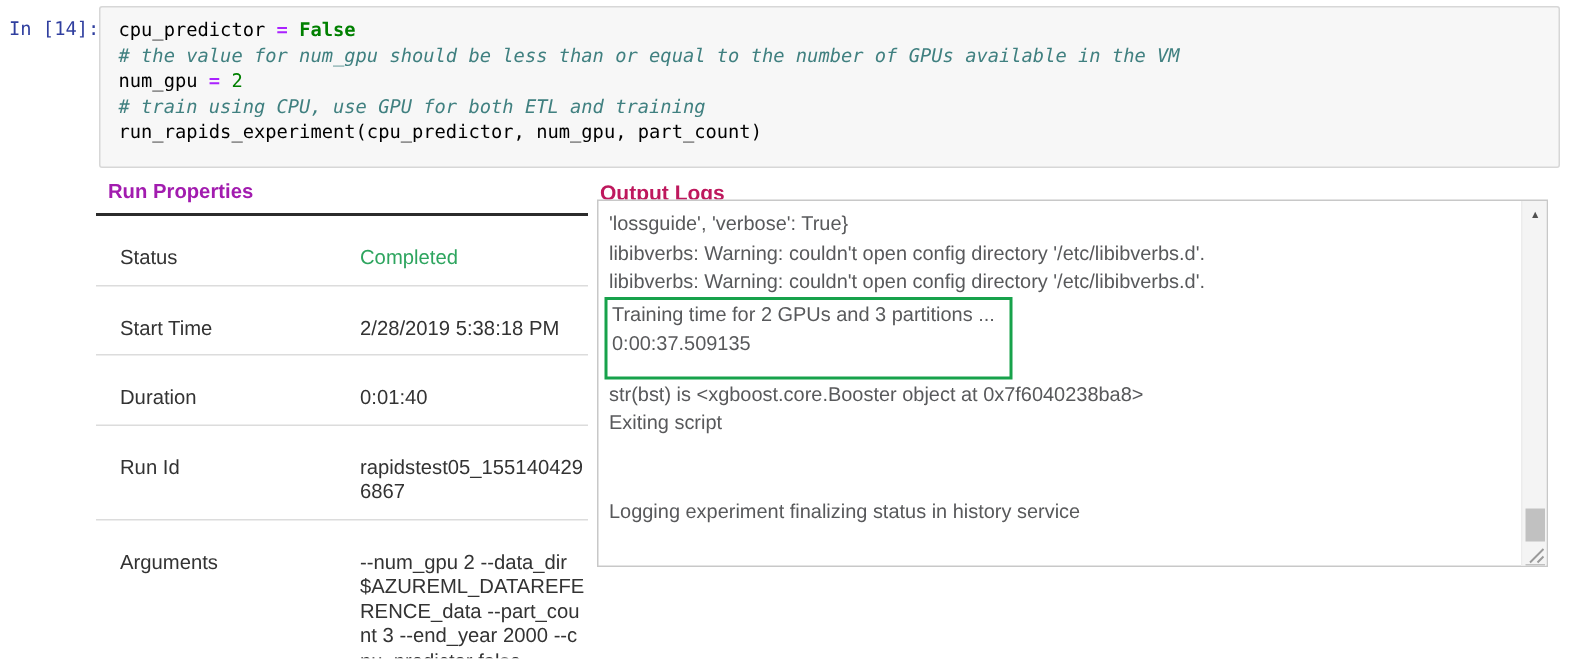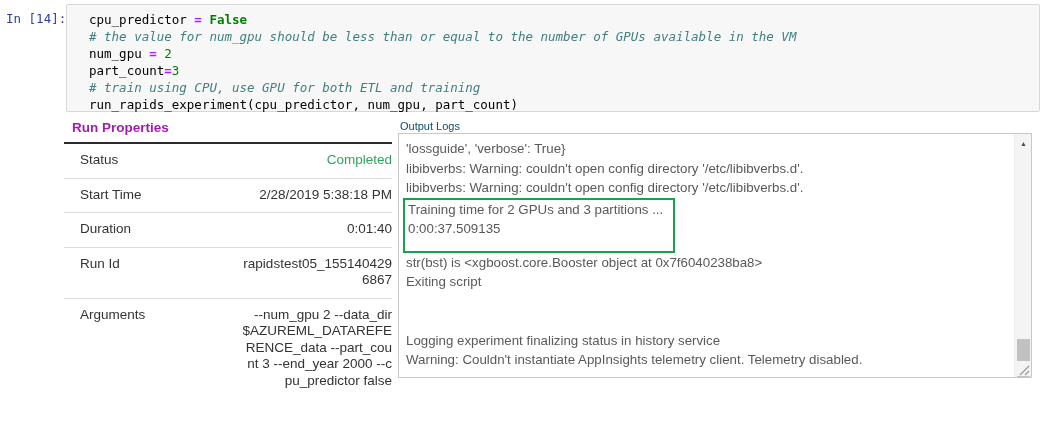--- a/index.html
+++ b/index.html
@@ -11,21 +11,21 @@
 
   
   .prompt {
     position:absolute; left:6px; top:11px; width:58px;
     font-family:"DejaVu Sans Mono", monospace; font-size:12.5px;
     color:#303F9F; white-space:nowrap;
   }
   .code-box {
     position:absolute; left:66px; top:4px; width:974px; height:108px;
     background:#f7f7f7; border:1px solid #d7d7d7; border-radius:2px;
-    padding:6px 0 0 22px; cursor:text;
+    padding:6px 0 0 12px; cursor:text;
     font-family:"DejaVu Sans Mono", monospace; font-size:12.5px;
     line-height:17px; color:#000;
   }
   .code-line { white-space:pre; }
   .tok-plain   { color:#000; }
   .tok-kw      { color:#008000; font-weight:bold; }
   .tok-num     { color:#008000; }
   .tok-op      { color:#AA22FF; font-weight:bold; }
   .tok-comment { color:#408080; font-style:italic; }
 
@@ -33,30 +33,30 @@
   .props {
     position:absolute; left:64px; top:118px; width:328px;
     font-size:13.5px; color:#333;
   }
   .props-title {
     font-weight:bold; font-size:13.5px; color:#a21caf;
     padding:2px 0 7px 8px; border-bottom:2px solid #2b2b2b;
   }
   .props-table { width:100%; border-collapse:collapse; table-layout:fixed; }
   .props-table td {
-    vertical-align:top; padding:8px 0 9px 0; line-height:16.5px;
+    vertical-align:top; padding:20px 0 9px 0; line-height:16.5px;
   }
   .props-table tr + tr td { border-top:1px solid #dcdcdc; }
   td.prop-label { width:176px; padding-left:16px; color:#333; }
-  td.prop-value { width:152px; color:#333; overflow-wrap:break-word; word-break:break-all;text-align:right; }
+  td.prop-value { width:152px; color:#333; overflow-wrap:break-word; word-break:break-all; }
 
   
   .logs-title {
     position:absolute; left:400px; top:120px;
-    font-weight:normal; font-size:11px; color:#0c4a6e;
+    font-weight:bold; font-size:14px; color:#be185d;
   }
   .log-box {
     position:absolute; left:398px; top:133px; width:634px; height:245px;
     border:1px solid #c8c8c8; background:#fff; overflow:hidden;
     font-size:13.3px; line-height:19.5px; color:#58595b;
     padding:5px 26px 0 7px; cursor:text;
   }
   .log-line { min-height:19.5px; white-space:pre-wrap; }
   .hl-box {
     width:fit-content; border:2px solid #17a24b;
@@ -90,21 +90,20 @@
 
 <div class="page">
 
   <div class="prompt">In [14]:</div>
 
   <div class="code-box">
     <div id="code-lines">
         <div class="code-line"><span class="tok-plain">cpu_predictor </span><span class="tok-op">= </span><span class="tok-kw">False</span></div>
         <div class="code-line"><span class="tok-comment"># the value for num_gpu should be less than or equal to the number of GPUs available in the VM</span></div>
         <div class="code-line"><span class="tok-plain">num_gpu </span><span class="tok-op">= </span><span class="tok-num">2</span></div>
-        <div class="code-line"><span class="tok-plain">part_count</span><span class="tok-op">=</span><span class="tok-num">3</span></div>
         <div class="code-line"><span class="tok-comment"># train using CPU, use GPU for both ETL and training</span></div>
         <div class="code-line"><span class="tok-plain">run_rapids_experiment(cpu_predictor, num_gpu, part_count)</span></div>
       </div>
   </div>
 
   <div class="props">
     <div class="props-title">Run Properties</div>
     <table class="props-table">
       <tbody id="props-tbody">
           <tr>
@@ -140,21 +139,20 @@
         <div class="log-line">libibverbs: Warning: couldn't open config directory '/etc/libibverbs.d'.</div>
         <div class="hl-box">
           <div class="log-line">Training time for 2 GPUs and 3 partitions ...</div>
           <div class="log-line">0:00:37.509135</div>
         </div>
         <div class="log-line">str(bst) is &lt;xgboost.core.Booster object at 0x7f6040238ba8&gt;</div>
         <div class="log-line">Exiting script</div>
         <div class="log-line"></div>
         <div class="log-line"></div>
         <div class="log-line">Logging experiment finalizing status in history service</div>
-        <div class="log-line">Warning: Couldn't instantiate AppInsights telemetry client. Telemetry disabled.</div>
         <div class="log-line"></div>
         <div class="log-line"></div>
         <div class="log-line">Run is completed.</div>
       </div>
 
     <div class="scrollbar">
       <div class="sb-btn up">▲</div>
       <div class="sb-thumb"></div>
       <div class="sb-btn down">▼</div>
     </div>

